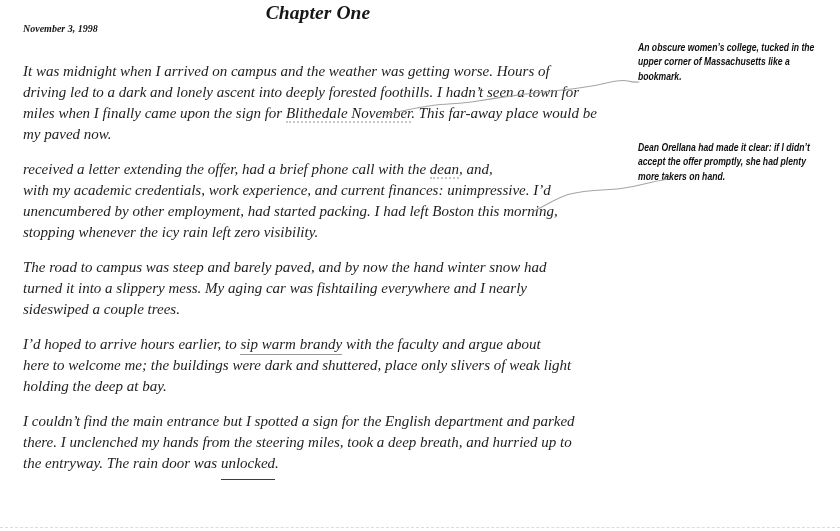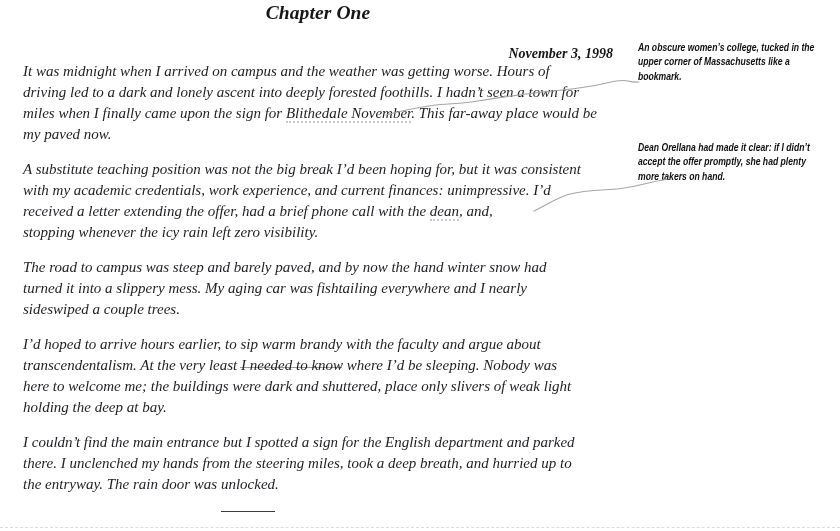--- a/index.html
+++ b/index.html
@@ -12,44 +12,44 @@
     font-style:italic;
   }
   .doc-title{
     position:absolute;left:23px;top:2px;width:590px;
     text-align:center;
     font-size:19.5px;font-weight:700;
     color:var(--title_color,#161616);
     letter-spacing:.1px;
   }
   .doc-date{
-    position:absolute;left:23px;top:46px;width:590px;
-    text-align:right;
-    font-size:14px;font-weight:600;
+    position:absolute;left:23px;top:23px;width:590px;
+    text-align:left;
+    font-size:10px;font-weight:600;
     color:var(--title_color,#161616);
   }
   .doc-body{
     position:absolute;left:23px;top:61px;width:594px;
     color:var(--text_color,#1c1c1c);
   }
   .para{margin:0 0 14px 0;}
   .line{
     height:21px;line-height:21px;
     font-size:15px;white-space:pre;
   }
   .seg-dotted-underline{
     border-bottom:2px dotted var(--spellcheck_dot_color,#c9c9c9);
   }
   .seg-gray-underline{
     border-bottom:1px solid var(--underline_color,#999);
-    padding-bottom:15px;
+    padding-bottom:2px;
   }
   .seg-dark-underline{
     border-bottom:1.5px solid var(--dark_underline_color,#3c3c3c);
-    padding-bottom:19px;
+    padding-bottom:8px;
   }
   .margin-note{
     position:absolute;left:638px;width:240px;
     transform:scaleX(0.82);transform-origin:top left;
     font-family:"Liberation Sans", sans-serif;
     font-size:10.5px;font-weight:700;
     color:var(--note_color,#101010);
     letter-spacing:0;
   }
   .margin-note .note-line{height:14.3px;line-height:14.3px;white-space:pre;}
@@ -77,33 +77,32 @@
   <div class="doc-date">November 3, 1998</div>
 
   <div class="doc-body">
       <div class="para">
         <div class="line"><span>It was midnight when I arrived on campus and the weather was getting worse. Hours of</span></div>
         <div class="line"><span>driving led to a dark and lonely ascent into deeply forested foothills. I hadn’t seen a town for</span></div>
         <div class="line"><span>miles when I finally came upon the sign for </span><span class="seg-dotted-underline">Blithedale November</span><span>. This far-away place would be</span></div>
         <div class="line"><span>my paved now.</span></div>
       </div>
       <div class="para">
-        <div class="line"><span>A substitute teaching position was not the big break I’d been hoping for, but it was consistent</span></div>
+        <div class="line"><span>received a letter extending the offer, had a brief phone call with the </span><span class="seg-dotted-underline">dean</span><span>, and,</span></div>
         <div class="line"><span>with my academic credentials, work experience, and current finances: unimpressive. I’d</span></div>
-        <div class="line"><span>received a letter extending the offer, had a brief phone call with the </span><span class="seg-dotted-underline">dean</span><span>, and,</span></div>
+        <div class="line"><span>unencumbered by other employment, had started packing. I had left Boston this morning,</span></div>
         <div class="line"><span>stopping whenever the icy rain left zero visibility.</span></div>
       </div>
       <div class="para">
         <div class="line"><span>The road to campus was steep and barely paved, and by now the hand winter snow had</span></div>
         <div class="line"><span>turned it into a slippery mess. My aging car was fishtailing everywhere and I nearly</span></div>
         <div class="line"><span>sideswiped a couple trees.</span></div>
       </div>
       <div class="para">
         <div class="line"><span>I’d hoped to arrive hours earlier, to </span><span class="seg-gray-underline">sip warm brandy</span><span> with the faculty and argue about</span></div>
-        <div class="line"><span>transcendentalism. At the very least I needed to know where I’d be sleeping. Nobody was</span></div>
         <div class="line"><span>here to welcome me; the buildings were dark and shuttered, place only slivers of weak light</span></div>
         <div class="line"><span>holding the deep at bay.</span></div>
       </div>
       <div class="para">
         <div class="line"><span>I couldn’t find the main entrance but I spotted a sign for the English department and parked</span></div>
         <div class="line"><span>there. I unclenched my hands from the steering miles, took a deep breath, and hurried up to</span></div>
         <div class="line"><span>the entryway. The rain door was </span><span class="seg-dark-underline">unlocked</span><span>.</span></div>
       </div>
     </div>
 

